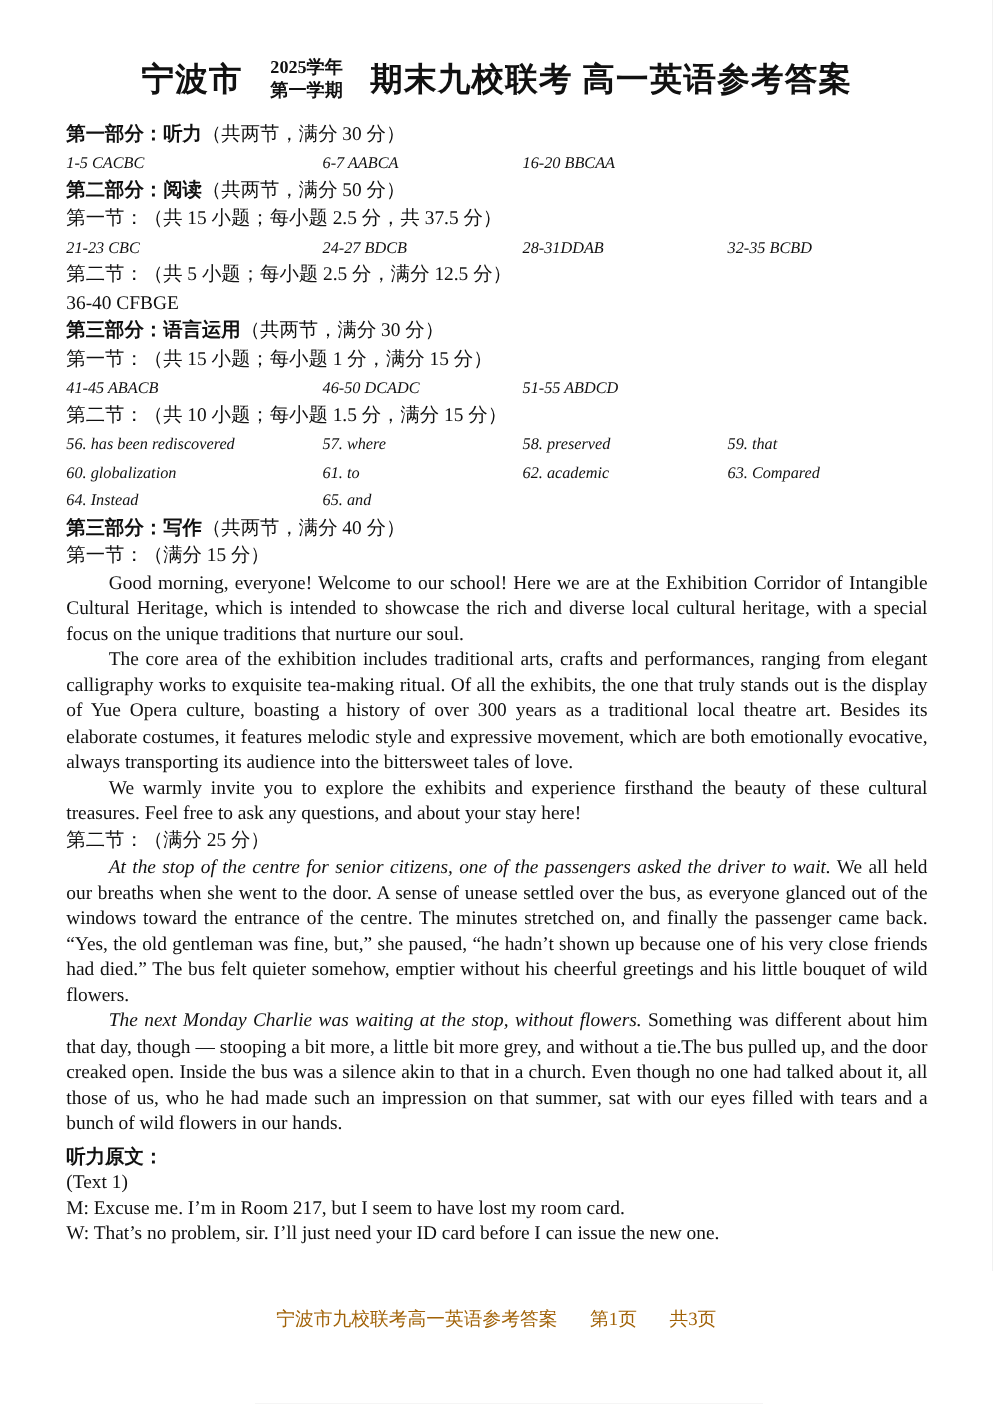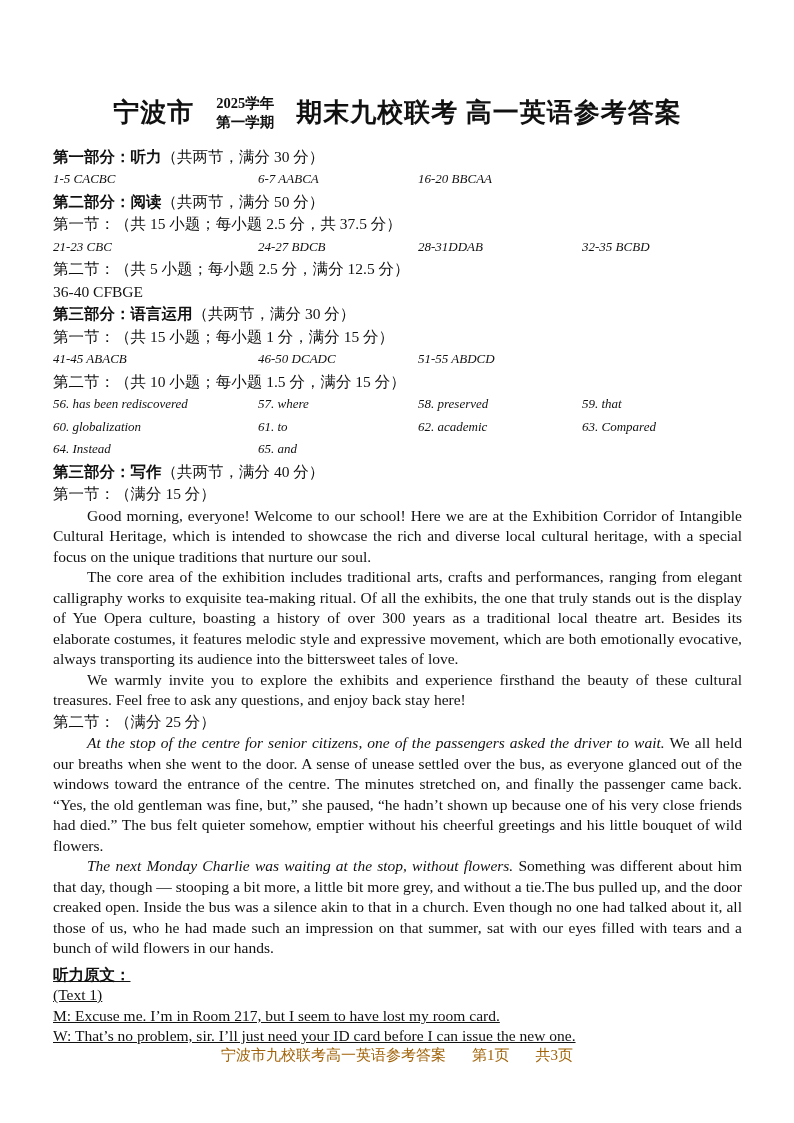--- a/index.html
+++ b/index.html
@@ -7,21 +7,21 @@
     position:relative;
     width:794px; height:1123px;
     margin:0 auto;
     background:#ffffff;
     color:#111111;
     font-family:"Liberation Serif","DejaVu Serif",serif;
     overflow:hidden;
   }
   .content {
     position:absolute; top:0; left:0; right:0; bottom:0;
-    padding:94px 52px 0 53px;
+    padding:45px 52px 0 53px;
     box-sizing:border-box;
   }
   .title-row {
     display:flex; justify-content:center; align-items:center;
     font-weight:bold; font-size:26px; white-space:nowrap;
     margin-bottom:14px; letter-spacing:1px;
   }
   .title-stack {
     display:inline-flex; flex-direction:column; align-items:center;
     font-size:14.5px; line-height:1.3; margin:0 22px; letter-spacing:0;
@@ -33,21 +33,21 @@
   .agrid {
     display:grid; grid-template-columns:205px 160px 164px 1fr;
     font-size:13px; line-height:22.5px; height:22.5px; white-space:nowrap;font-style:italic;
   }
   .essay {
     margin:0; font-size:15.5px; line-height:20.5px;
     text-align:justify; text-indent:34px;
   }
   .essay i { font-style:italic; }
   .transcript-block { margin-top:6px; }
-  .tline { font-size:15.5px; line-height:20.5px;text-decoration:underline; }
+  .tline { font-size:15.5px; line-height:20.5px; }
   .footer {
     position:absolute; left:0; right:0; top:1046px;
     text-align:center; font-size:15px; color:#a16207;
   }
   .footer span { margin:0 13px; }
 </style>
 </head>
 <body>
 
 <div class="page">
@@ -114,21 +114,21 @@
       <span></span>
     </div>
 
     <div class="kline">
       <span class="bold">第三部分：写作</span><span>（共两节，满分 40 分）</span>
     </div>
     <div class="kline">第一节：（满分 15 分）</div>
 
     <p class="essay">Good morning, everyone! Welcome to our school! Here we are at the Exhibition Corridor of Intangible Cultural Heritage, which is intended to showcase the rich and diverse local cultural heritage, with a special focus on the unique traditions that nurture our soul.</p>
     <p class="essay">The core area of the exhibition includes traditional arts, crafts and performances, ranging from elegant calligraphy works to exquisite tea-making ritual. Of all the exhibits, the one that truly stands out is the display of Yue Opera culture, boasting a history of over 300 years as a traditional local theatre art. Besides its elaborate costumes, it features melodic style and expressive movement, which are both emotionally evocative, always transporting its audience into the bittersweet tales of love.</p>
-    <p class="essay">We warmly invite you to explore the exhibits and experience firsthand the beauty of these cultural treasures. Feel free to ask any questions, and enjoy back stay here!</p>
+    <p class="essay">We warmly invite you to explore the exhibits and experience firsthand the beauty of these cultural treasures. Feel free to ask any questions, and about your stay here!</p>
 
     <div class="kline">第二节：（满分 25 分）</div>
 
     <p class="essay"><i>At the stop of the centre for senior citizens, one of the passengers asked the driver to wait.</i><span> We all held our breaths when she went to the door. A sense of unease settled over the bus, as everyone glanced out of the windows toward the entrance of the centre. The minutes stretched on, and finally the passenger came back. “Yes, the old gentleman was fine, but,” she paused, “he hadn’t shown up because one of his very close friends had died.” The bus felt quieter somehow, emptier without his cheerful greetings and his little bouquet of wild flowers.</span></p>
     <p class="essay"><i>The next Monday Charlie was waiting at the stop, without flowers.</i><span> Something was different about him that day, though — stooping a bit more, a little bit more grey, and without a tie.The bus pulled up, and the door creaked open. Inside the bus was a silence akin to that in a church. Even though no one had talked about it, all those of us, who he had made such an impression on that summer, sat with our eyes filled with tears and a bunch of wild flowers in our hands.</span></p>
 
     <div class="transcript-block">
       <div class="tline bold">听力原文：</div>
       <div class="tline">(Text 1)</div>
       <div class="tline">M: Excuse me. I’m in Room 217, but I seem to have lost my room card.</div>

